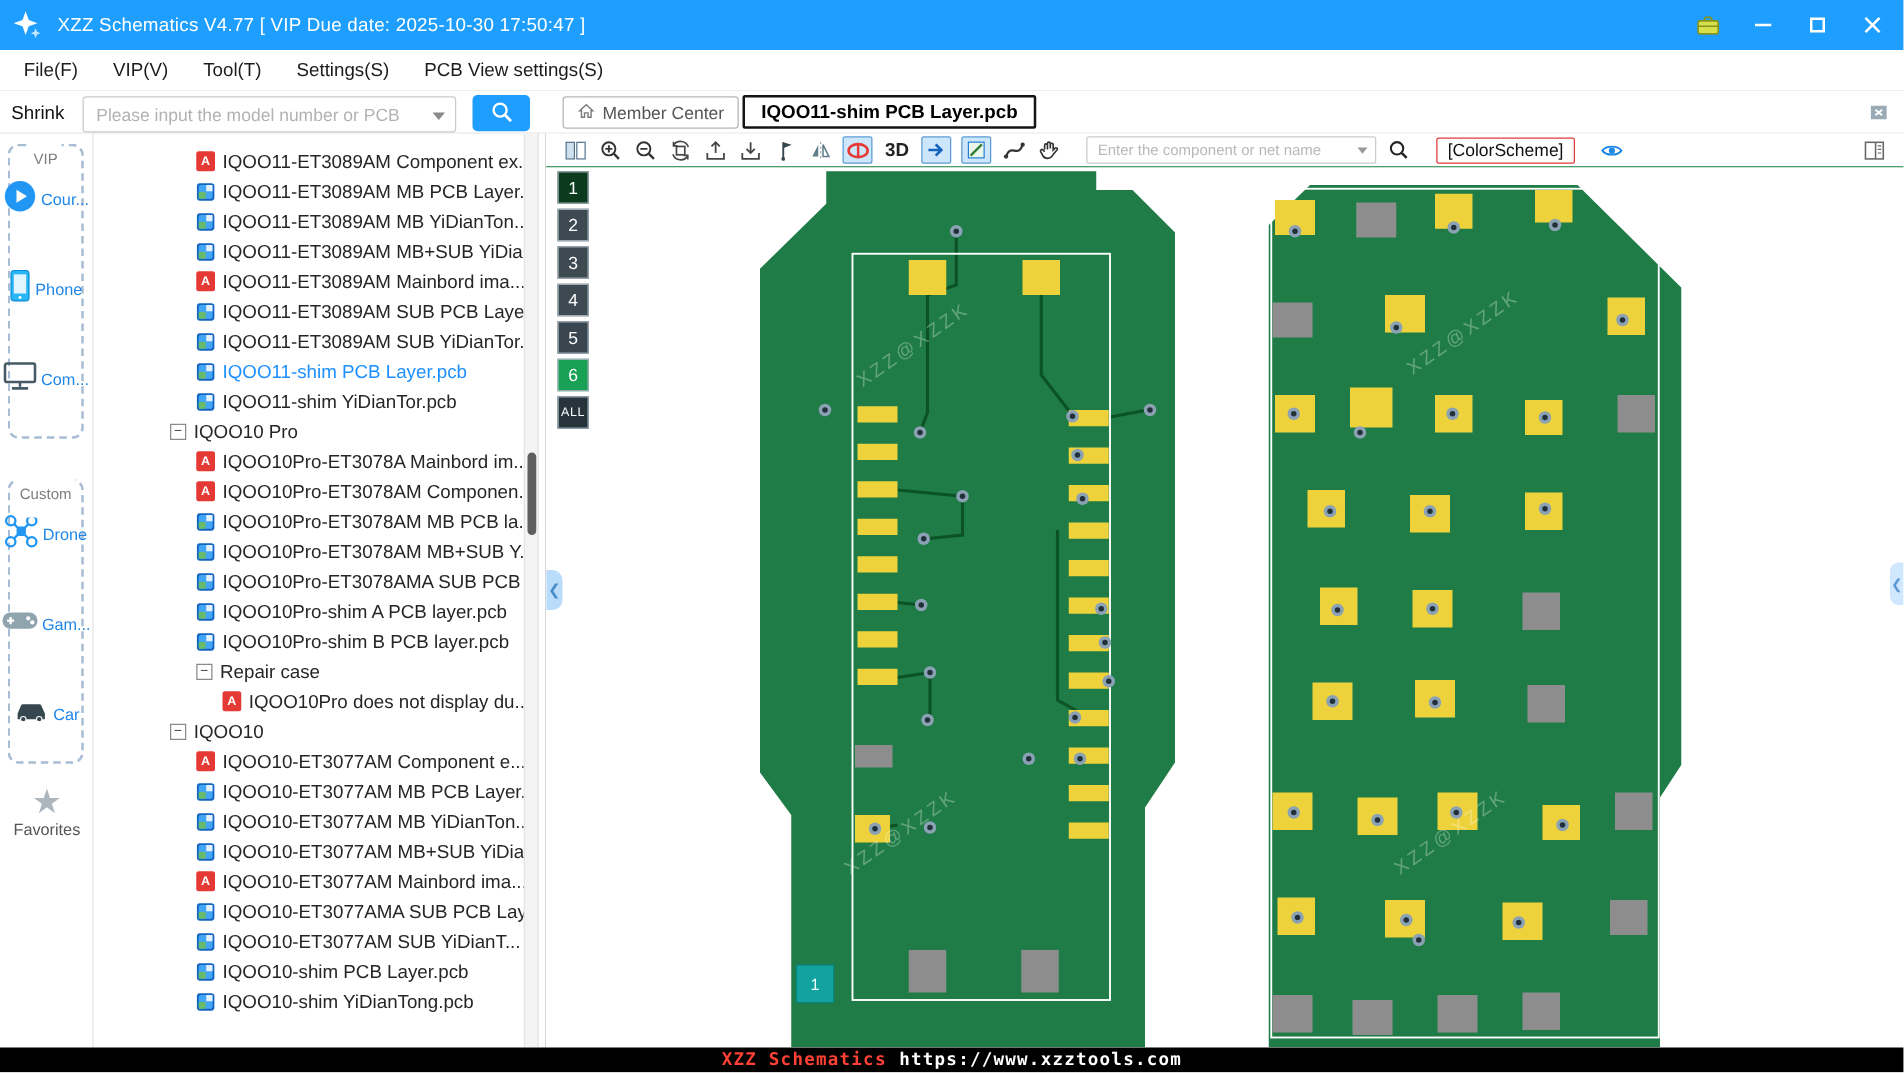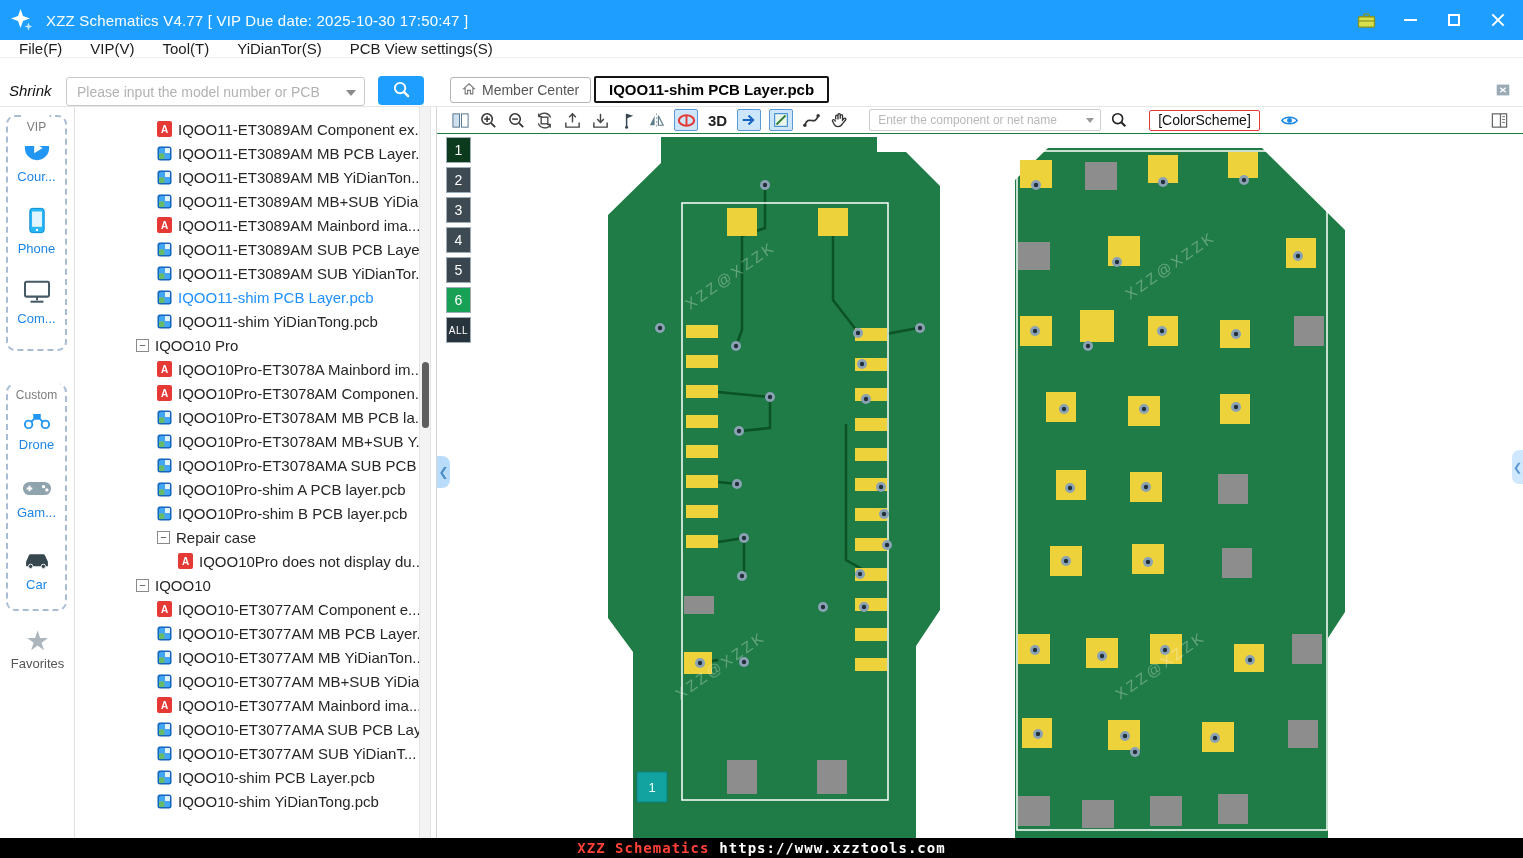--- a/index.html
+++ b/index.html
@@ -13,42 +13,42 @@
   .title { color:#fff; font-size:15px; margin-left:12px; letter-spacing:.2px; }
   .tb-right { margin-left:auto; display:flex; align-items:center; gap:14px; padding-right:10px; }
   .win-btn { width:30px; height:30px; display:flex; align-items:center; justify-content:center; cursor:pointer; }
   .glyph-min { display:inline-block; width:13px; border-top:2px solid #fff; }
   .glyph-max { display:inline-block; width:12px; height:12px; border:2px solid #fff; }
   .glyph-close { position:relative; width:16px; height:16px; display:inline-block; }
   .glyph-close::before,.glyph-close::after { content:""; position:absolute; left:0; top:7px; width:16px; height:2px; background:#fff; }
   .glyph-close::before { transform:rotate(45deg); } .glyph-close::after { transform:rotate(-45deg); }
 
   
-  .menubar { position:absolute; left:0; top:40px; width:100%; height:18px; background:#fff; display:flex; align-items:center; padding-left:5px; border-bottom:1px solid #efefef; }
+  .menubar { position:absolute; left:0; top:40px; width:100%; height:33px; background:#fff; display:flex; align-items:center; padding-left:5px; border-bottom:1px solid #efefef; }
   .menu-item { font-size:15px; color:#1c1c1c; padding:0 14px; cursor:pointer; }
 
   
   .band2 { position:absolute; left:0; top:73px; width:100%; height:34px; background:#fff; border-bottom:1px solid #e6e6e6; }
-  .shrink { position:absolute; left:9px; top:5px; height:25px; border:none; background:#fff; font-size:15px; color:#111; cursor:pointer; font-family:inherit;font-style:italic; }
+  .shrink { position:absolute; left:9px; top:5px; height:25px; border:none; background:#fff; font-size:15px; color:#111; cursor:pointer; font-family:inherit; }
   .model-search { position:absolute; left:66px; top:4px; width:299px; height:29px; border:1px solid #c9c9c9; border-radius:3px; background:#fff; }
   .model-search input { position:absolute; inset:0; border:none; outline:none; padding:0 26px 0 10px; font-size:14px; color:#444; font-family:inherit; background:transparent; }
   .model-search input::placeholder { color:#b2b2b2; }
   .caret { position:absolute; right:8px; top:12px; width:0; height:0; border-left:5px solid transparent; border-right:5px solid transparent; border-top:6px solid #8a8a8a; cursor:pointer; }
   .search-btn { position:absolute; left:378px; top:3px; width:46px; height:29px; background:#1e9fff; border:none; border-radius:4px; display:flex; align-items:center; justify-content:center; cursor:pointer; }
   .member-btn { position:absolute; left:450px; top:4px; height:26px; padding:0 11px; background:#fff; border:1px solid #b5b5b5; border-radius:3px; display:flex; align-items:center; gap:6px; font-size:14px; color:#555; cursor:pointer; font-family:inherit; }
   .tab-active { position:absolute; left:594px; top:3px; height:27px; padding:0 13px; background:#fff; border:2px solid #141414; border-radius:2px; display:flex; align-items:center; font-size:15px; font-weight:bold; color:#000; cursor:pointer; }
   .closeall { position:absolute; right:10px; top:7px; width:20px; height:20px; cursor:pointer; display:flex; align-items:center; justify-content:center; }
 
   
   .sidebar { position:absolute; left:0; top:107px; width:75px; height:731px; background:#fff; border-right:1px solid #e0e0e0; }
   .dash-group { position:absolute; left:6px; width:61px; border:2px dashed #a8bdd3; border-radius:9px; }
   .dash-label { position:absolute; top:-9px; left:50%; transform:translateX(-50%); background:#fff; padding:12px 3px; font-size:12px; color:#7d7d7d; white-space:nowrap; }
   .vip-box { top:8px; height:236px; }
   .custom-box { top:276px; height:228px; }
-  .side-item { width:100%; height:72px; display:flex; flex-direction:column; align-items:center; justify-content:center; gap:3px; cursor:pointer; }
+  .side-item { width:100%; height:72px; display:flex; flex-direction:row; align-items:center; justify-content:center; gap:3px; cursor:pointer; }
   .dash-group .side-item:first-of-type { margin-top:6px; }
   .s-label { font-size:13px; color:#1e86e8; }
   .favorites { position:absolute; left:0; top:520px; width:75px; display:flex; flex-direction:column; align-items:center; gap:1px; cursor:pointer; }
   .fav-star { font-size:27px; color:#aeb6bd; line-height:28px; }
   .fav-label { font-size:13px; color:#555; }
 
   
   .tree-panel { position:absolute; left:75px; top:107px; width:362px; height:731px; background:#fff; border-right:1px solid #d5d5d5; overflow:hidden; }
   .tree { position:absolute; left:0; top:10px; width:344px; }
   .tree-row { height:24px; display:flex; align-items:center; gap:6px; white-space:nowrap; overflow:hidden; cursor:pointer; }
@@ -118,21 +118,21 @@
       <span class="win-btn">
           <i class="glyph-close"></i>
         </span>
     </span>
   </div>
 
   <div class="menubar">
     <span class="menu-item">File(F)</span>
     <span class="menu-item">VIP(V)</span>
     <span class="menu-item">Tool(T)</span>
-    <span class="menu-item">YiDianTor(S)</span>
+    <span class="menu-item">Settings(S)</span>
     <span class="menu-item">PCB View settings(S)</span>
   </div>
 
   <div class="band2">
     <button class="shrink">Shrink</button>
     <div class="model-search">
       <input placeholder="Please input the model number or PCB" style="">
       <span class="caret"></span>
     </div>
     <button class="search-btn">
@@ -298,21 +298,21 @@
         </div>
         <div class="tree-row" style="padding-left: 82px;">
           <span class="pcb-icon">
             <svg width="15" height="15" viewBox="0 0 15 15">
               <rect x="0.5" y="0.5" width="14" height="14" rx="2.5" fill="#1565c0"></rect>
               <rect x="2" y="2" width="11" height="11" rx="1.5" fill="#42a5f5"></rect>
               <rect x="2" y="7.5" width="5.5" height="5.5" fill="#66bb6a"></rect>
               <rect x="8" y="2" width="5" height="5" fill="#e3f2fd"></rect>
             </svg>
           </span>
-          <span class="tree-label">IQOO11-shim YiDianTong.pcb</span>
+          <span class="tree-label">IQOO11-shim YiDianTor.pcb</span>
         </div>
         <div class="tree-row" style="padding-left: 61px;">
           <span class="group-icon">−</span>
           <span class="tree-label">IQOO10 Pro</span>
         </div>
         <div class="tree-row" style="padding-left: 82px;">
           <span class="pdf-icon">A</span>
           <span class="tree-label">IQOO10Pro-ET3078A Mainbord im...</span>
         </div>
         <div class="tree-row" style="padding-left: 82px;">

